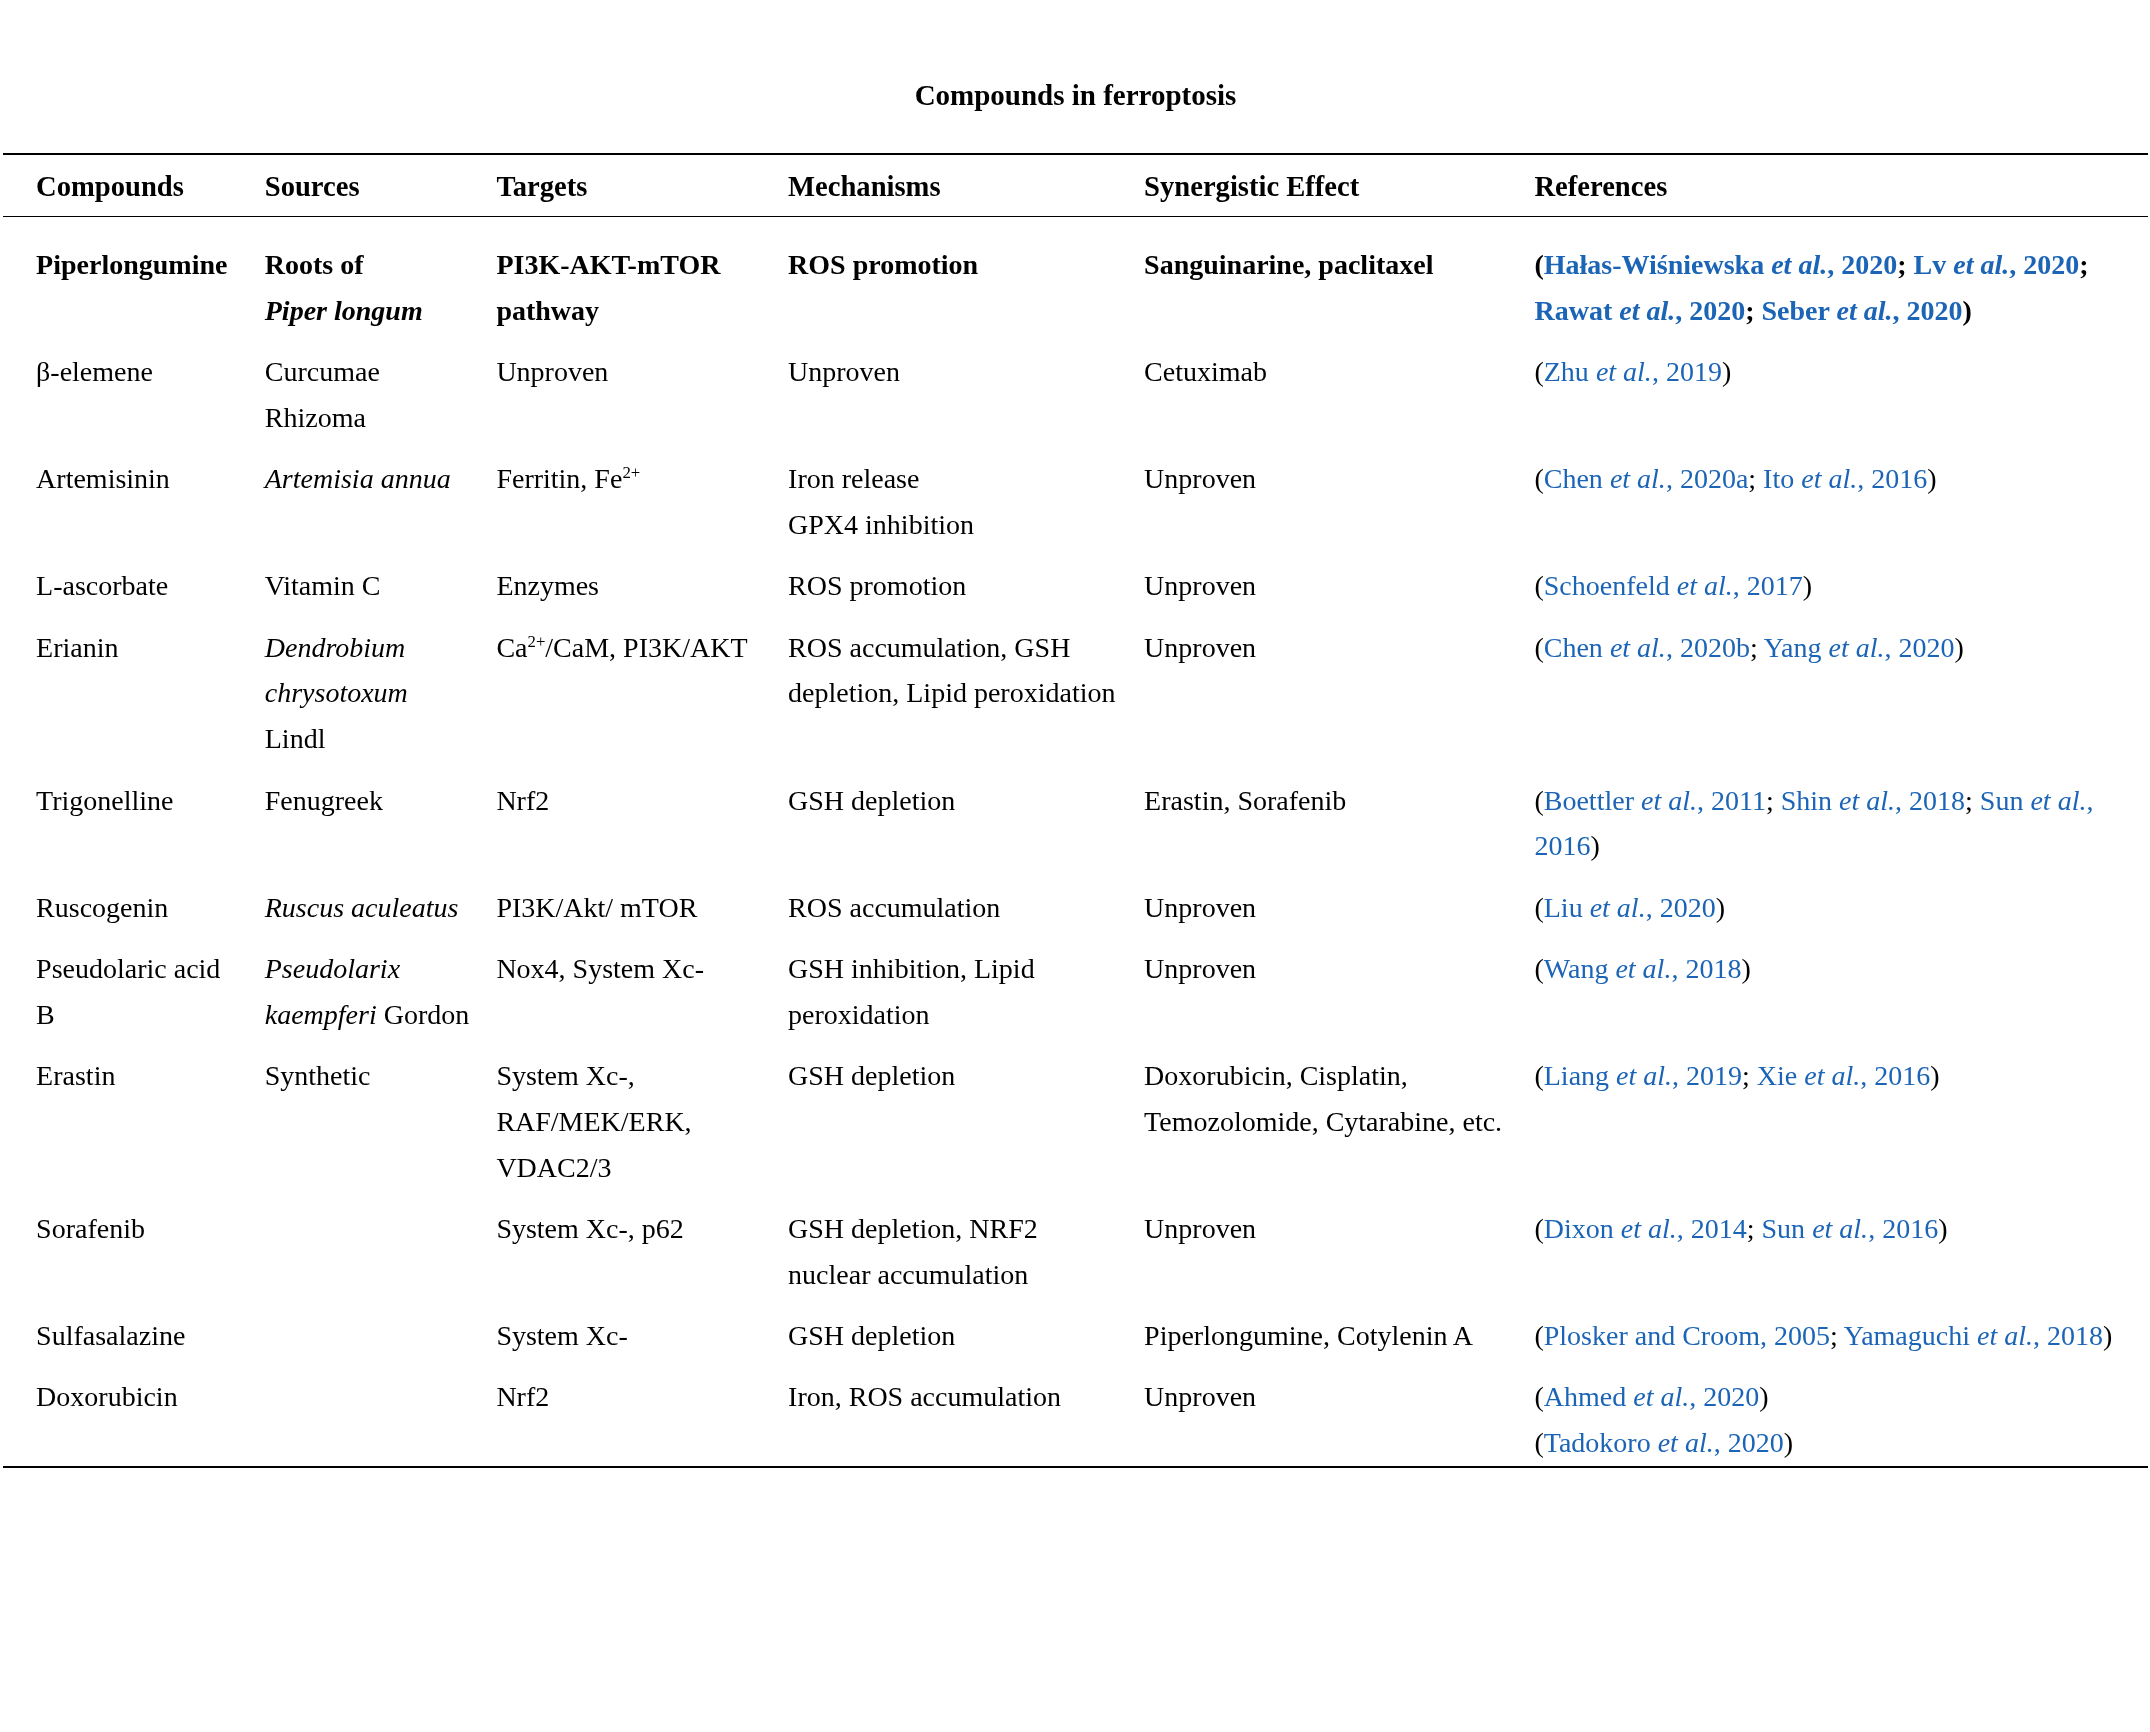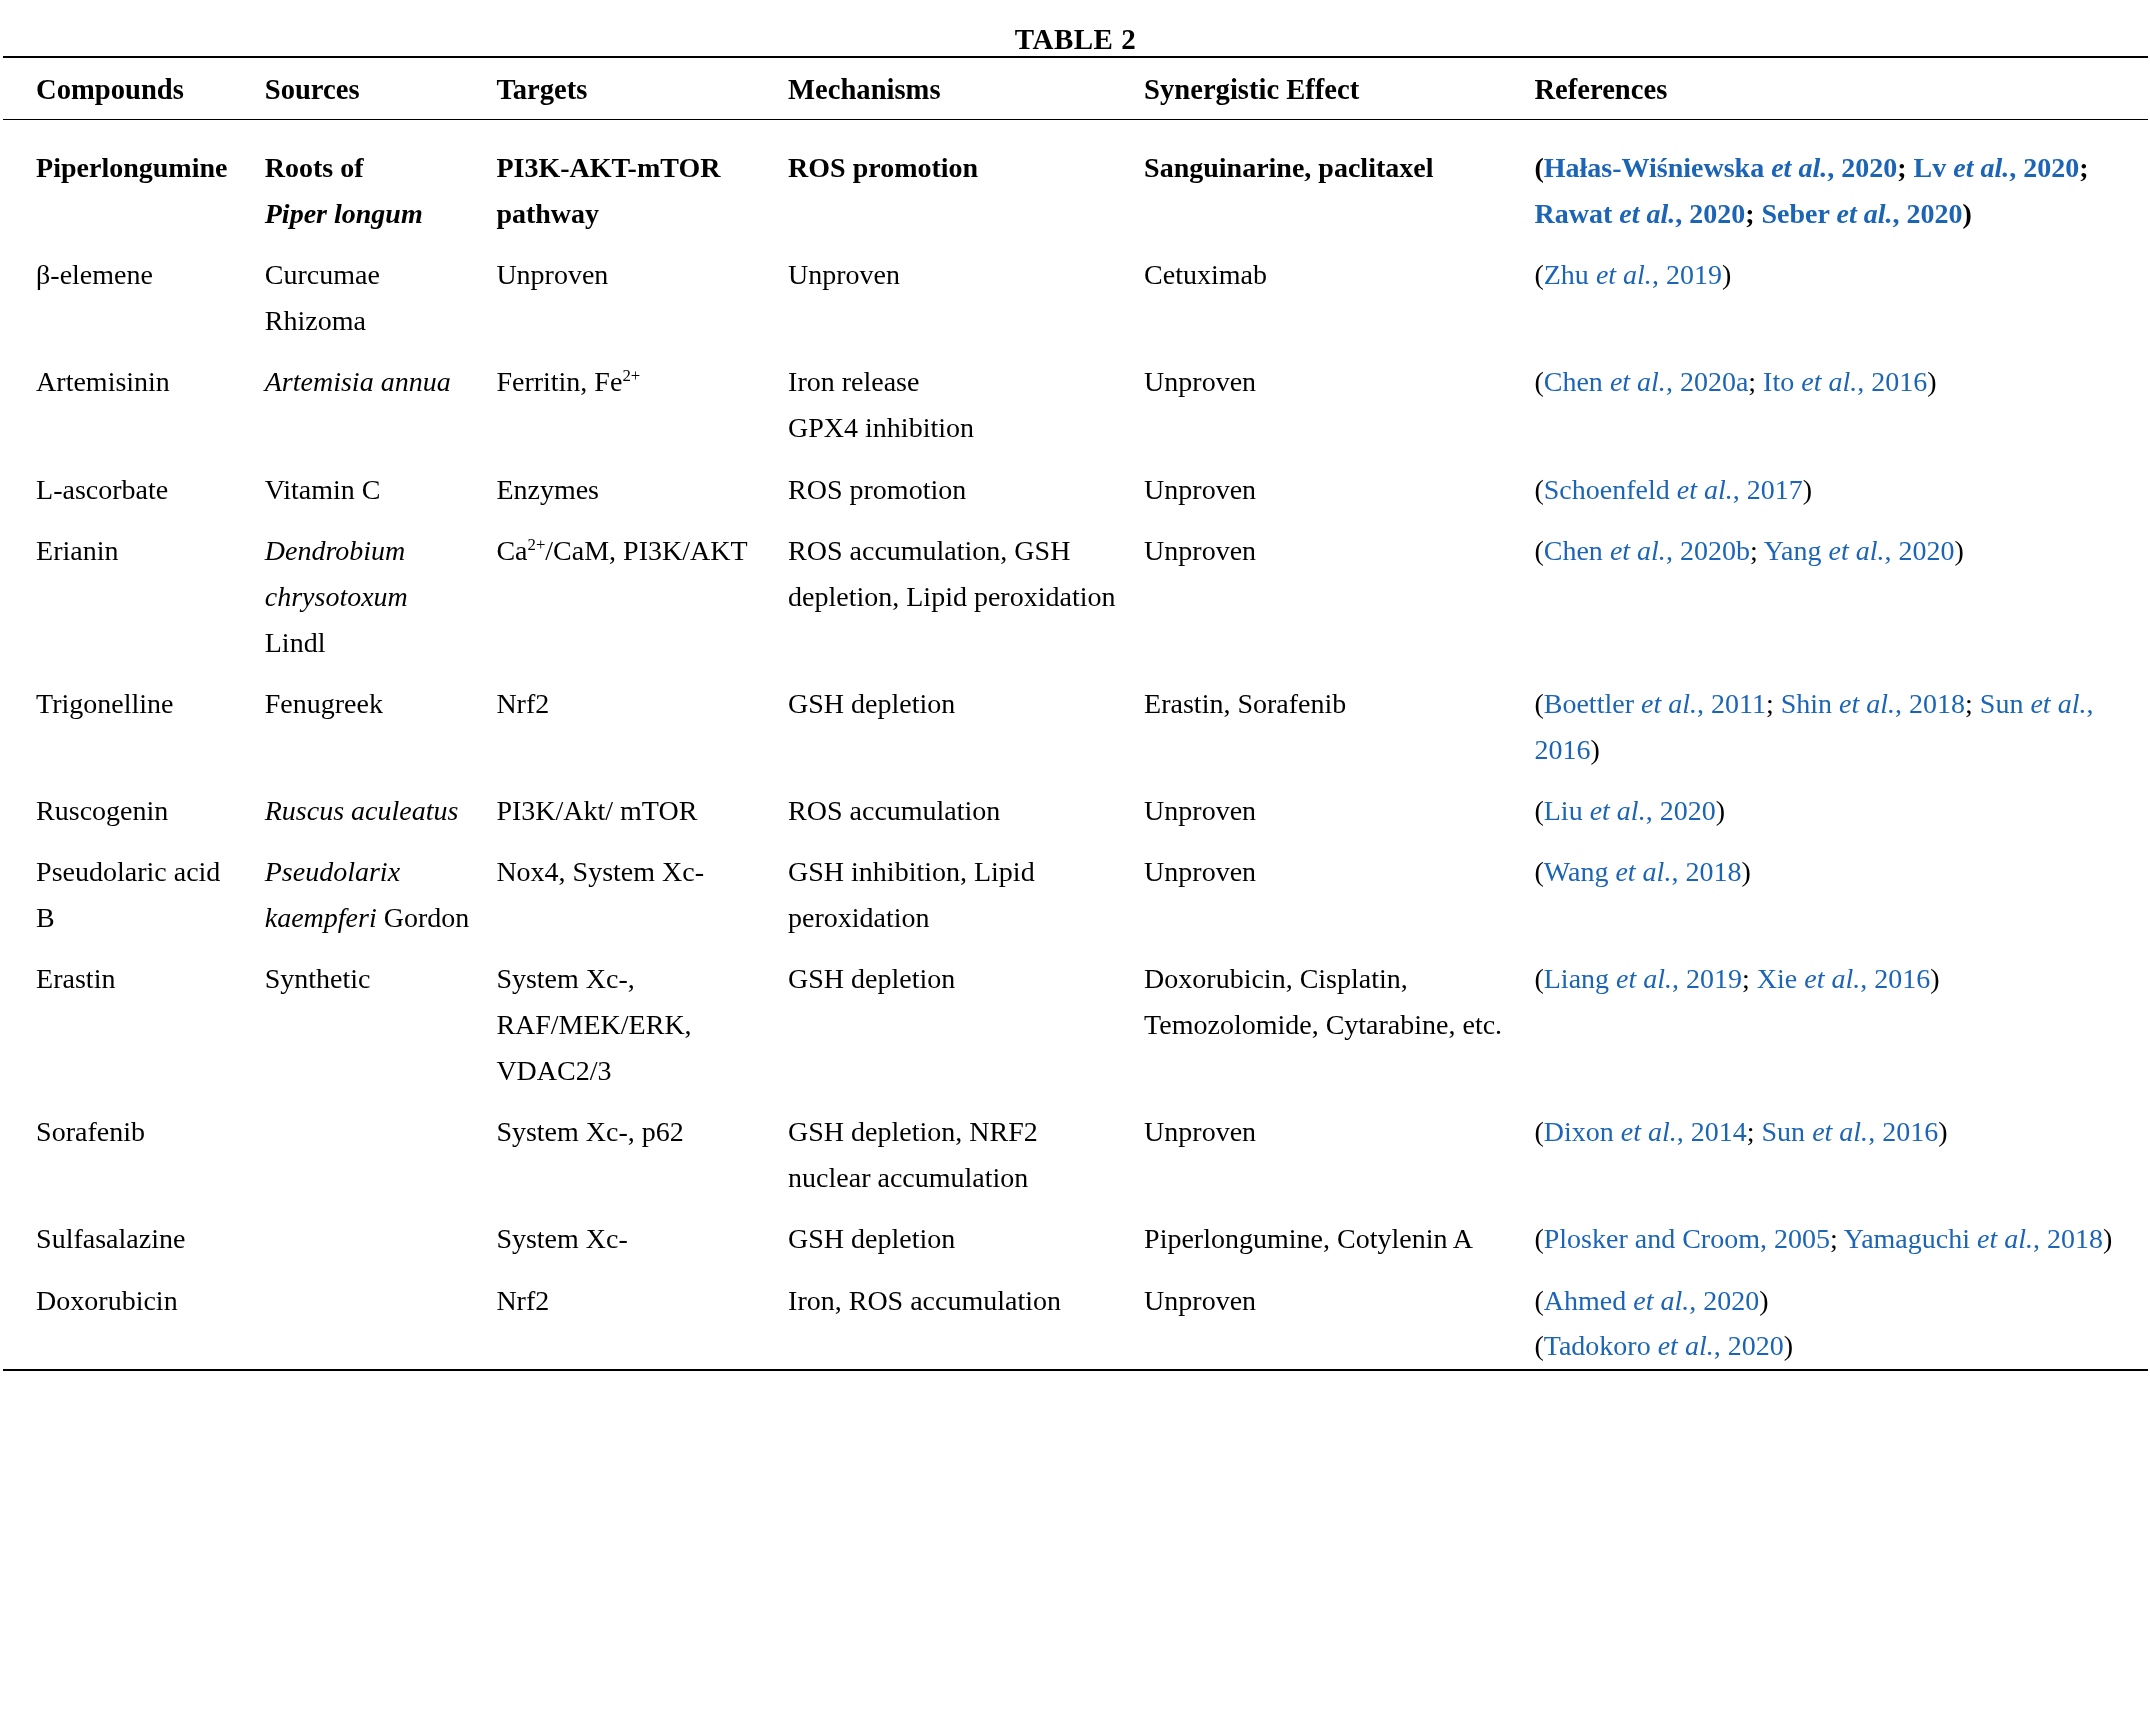--- a/index.html
+++ b/index.html
@@ -74,22 +74,22 @@
   .cite-link {
     color: var(--link, #1b64b6);
     cursor: pointer;
   }
 </style>
 </head>
 <body>
 
 <div class="page">
 
-  <div class="table-label">TABLE 2</div>
-
+
+  <div class="table-caption">Compounds in ferroptosis</div>
 
   <table class="compounds-table">
     <colgroup>
       <col style="width:12.2%">
       <col style="width:10.8%">
       <col style="width:13.6%">
       <col style="width:16.6%">
       <col style="width:18.2%">
       <col style="width:28.6%">
     </colgroup>

